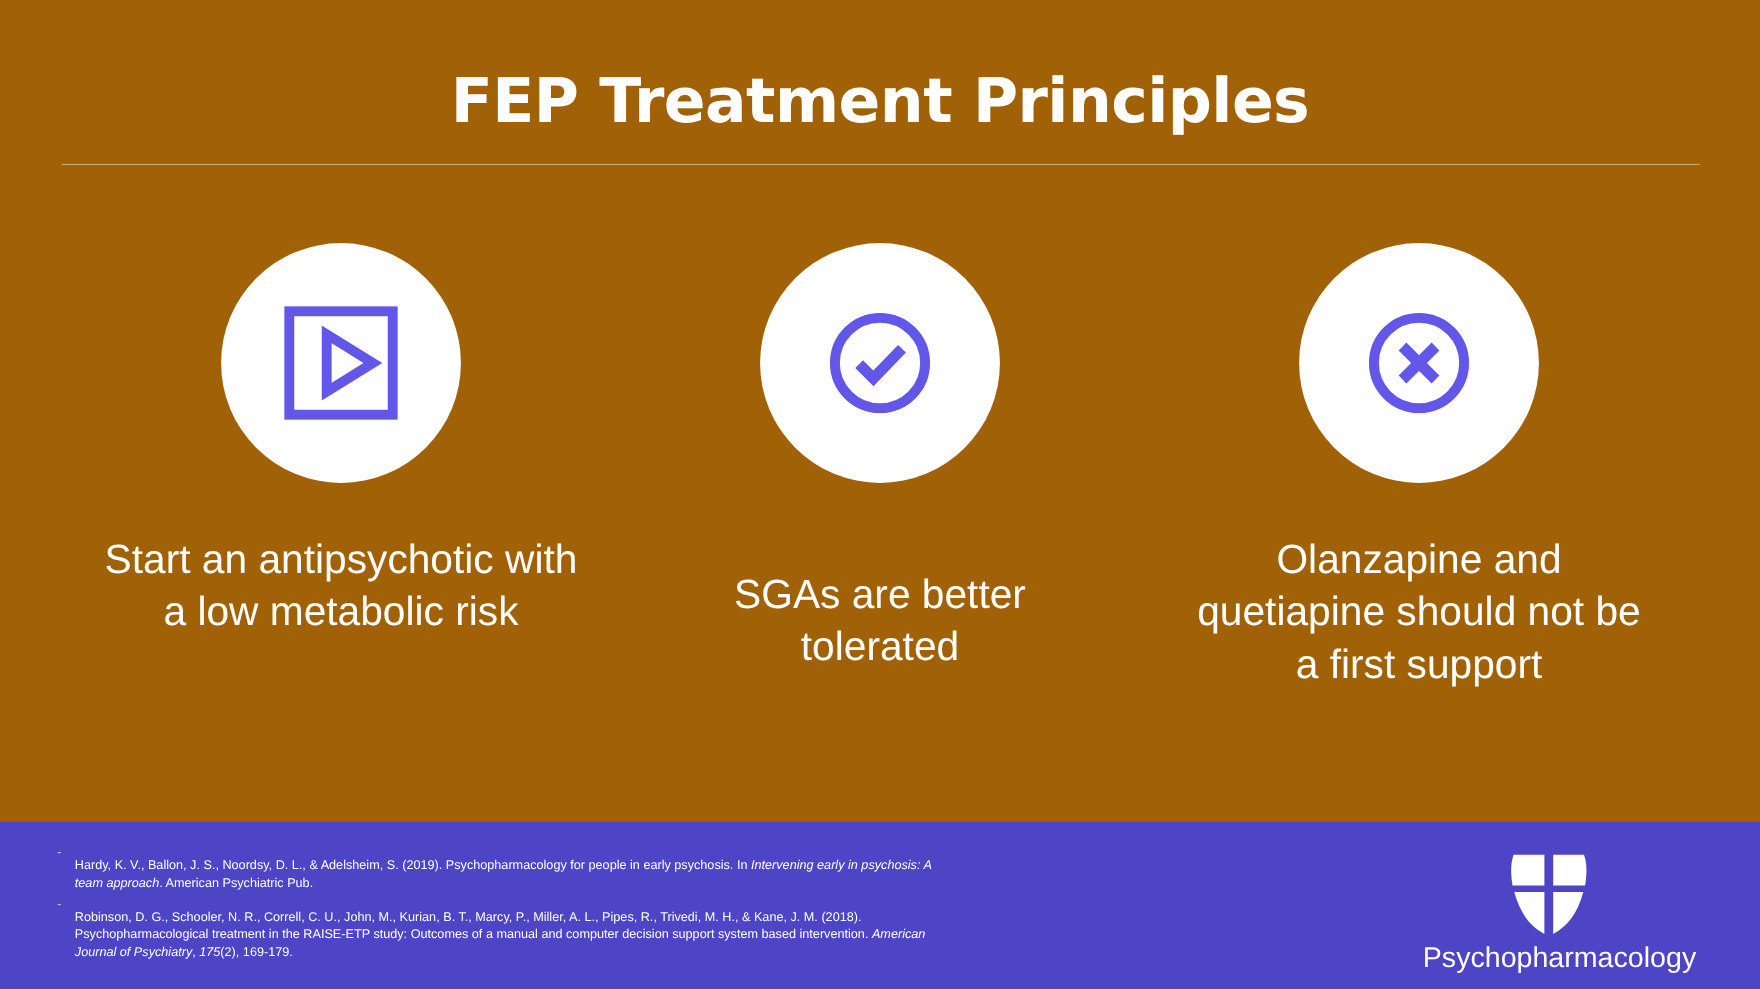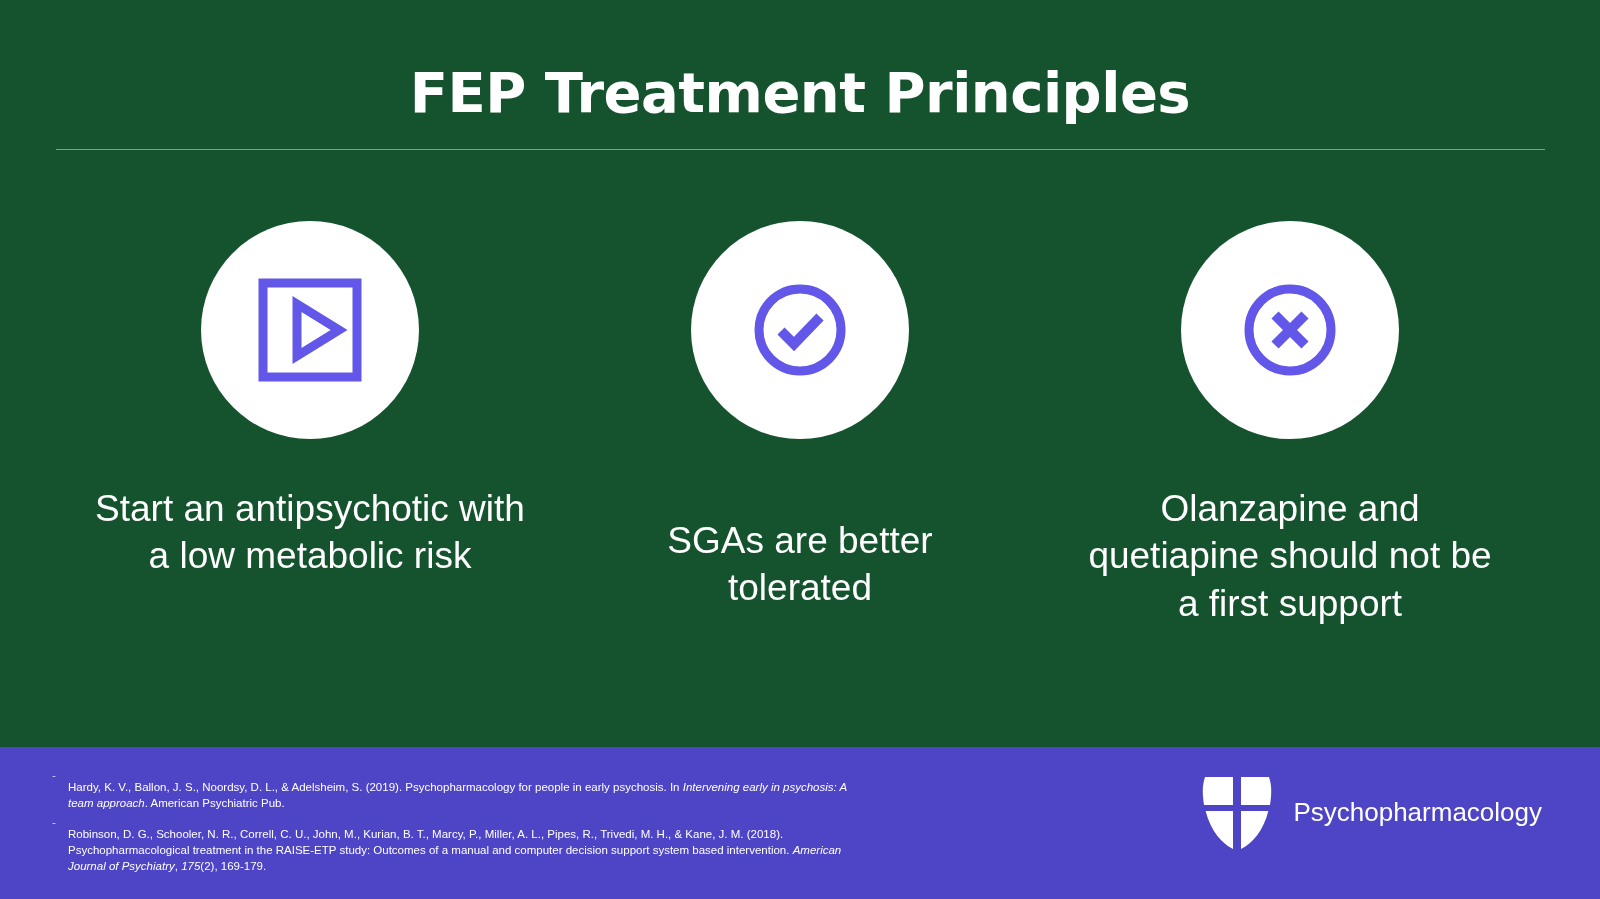--- a/index.html
+++ b/index.html
@@ -11,21 +11,21 @@
     height: 899px;
     overflow: hidden;
     background: #6257e8;
     font-family: "Liberation Sans", sans-serif;
     -webkit-font-smoothing: antialiased;
   }
   .slide {
     position: relative;
     width: 1600px;
     height: 899px;
-    background: #14532d;
+    background: #a16207;
     box-sizing: border-box;
   }
 
   
   .title-block {
     position: absolute;
     top: 62px;
     left: 0;
     width: 1600px;
     text-align: center;
@@ -129,21 +129,21 @@
   }
   .ref-text i {
     font-style: italic;
   }
 
   .logo {
     position: absolute;
     right: 58px;
     top: 24px;
     display: flex;
-    flex-direction: row;
+    flex-direction: column;
     align-items: center;
   }
   .logo-mark {
     width: 72px;
     height: 84px;
     margin-right: 20px;
   }
   .logo-text {
     color: #ffffff;
     font-size: 26px;

